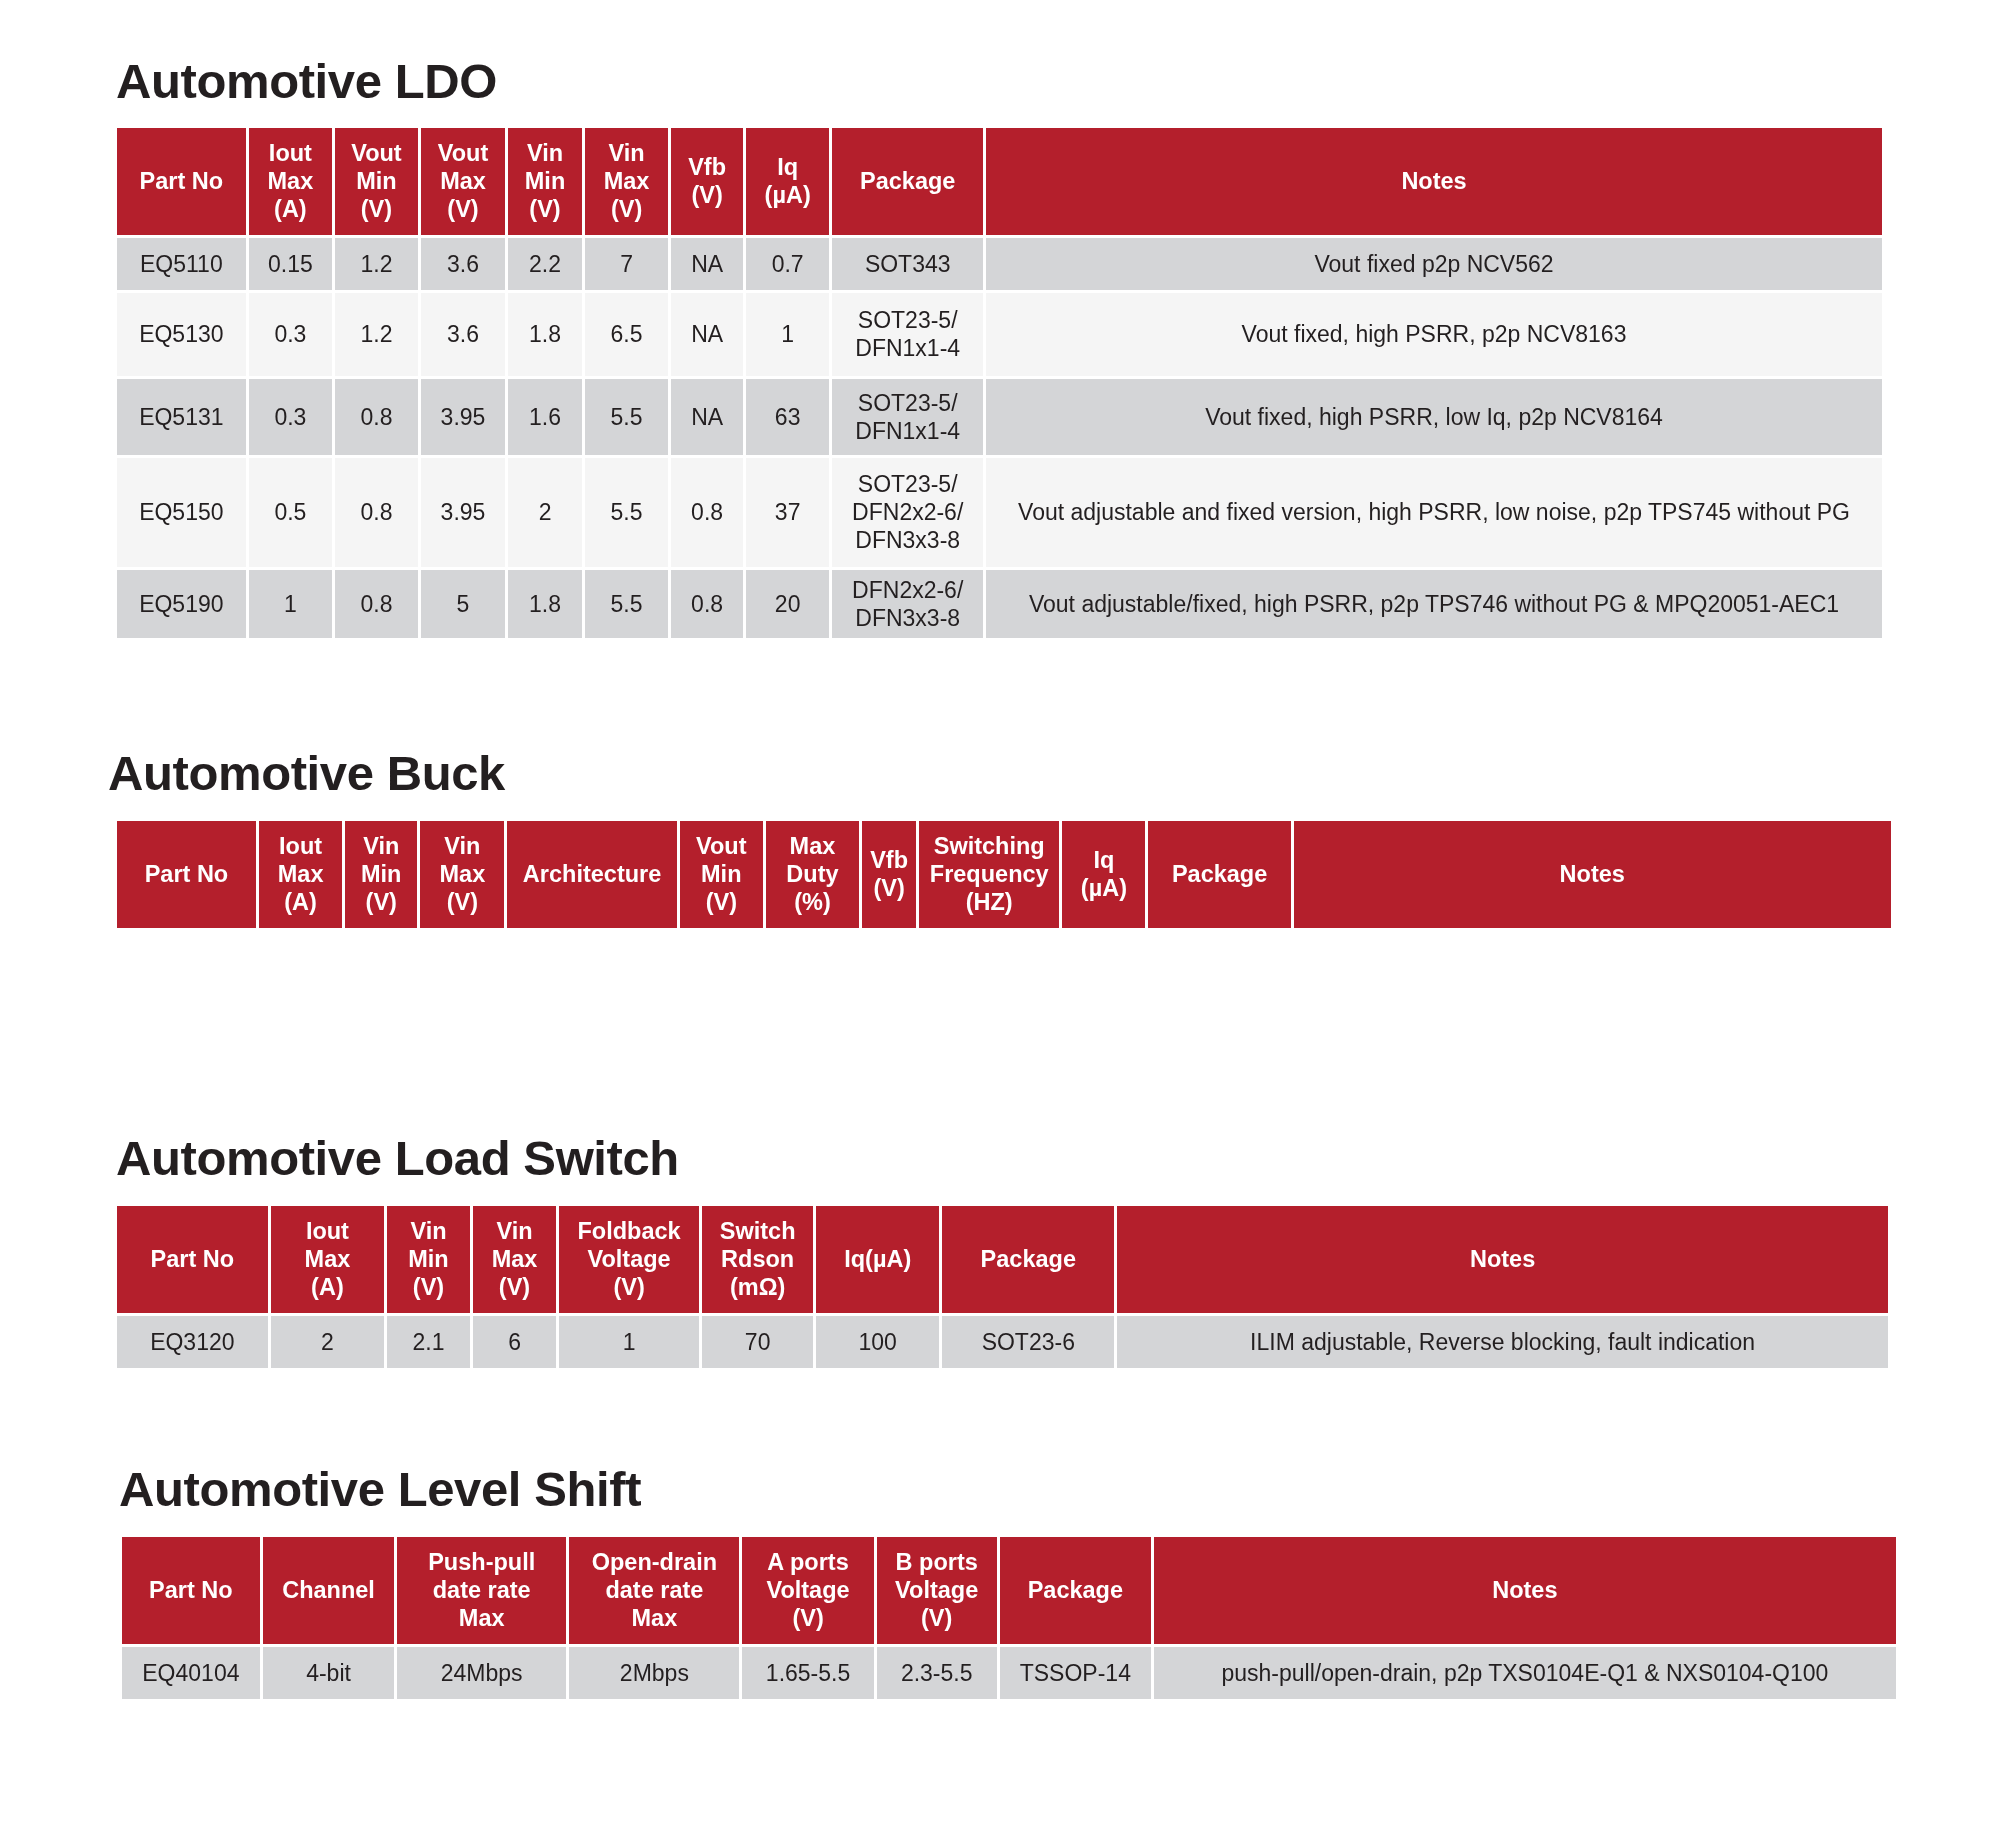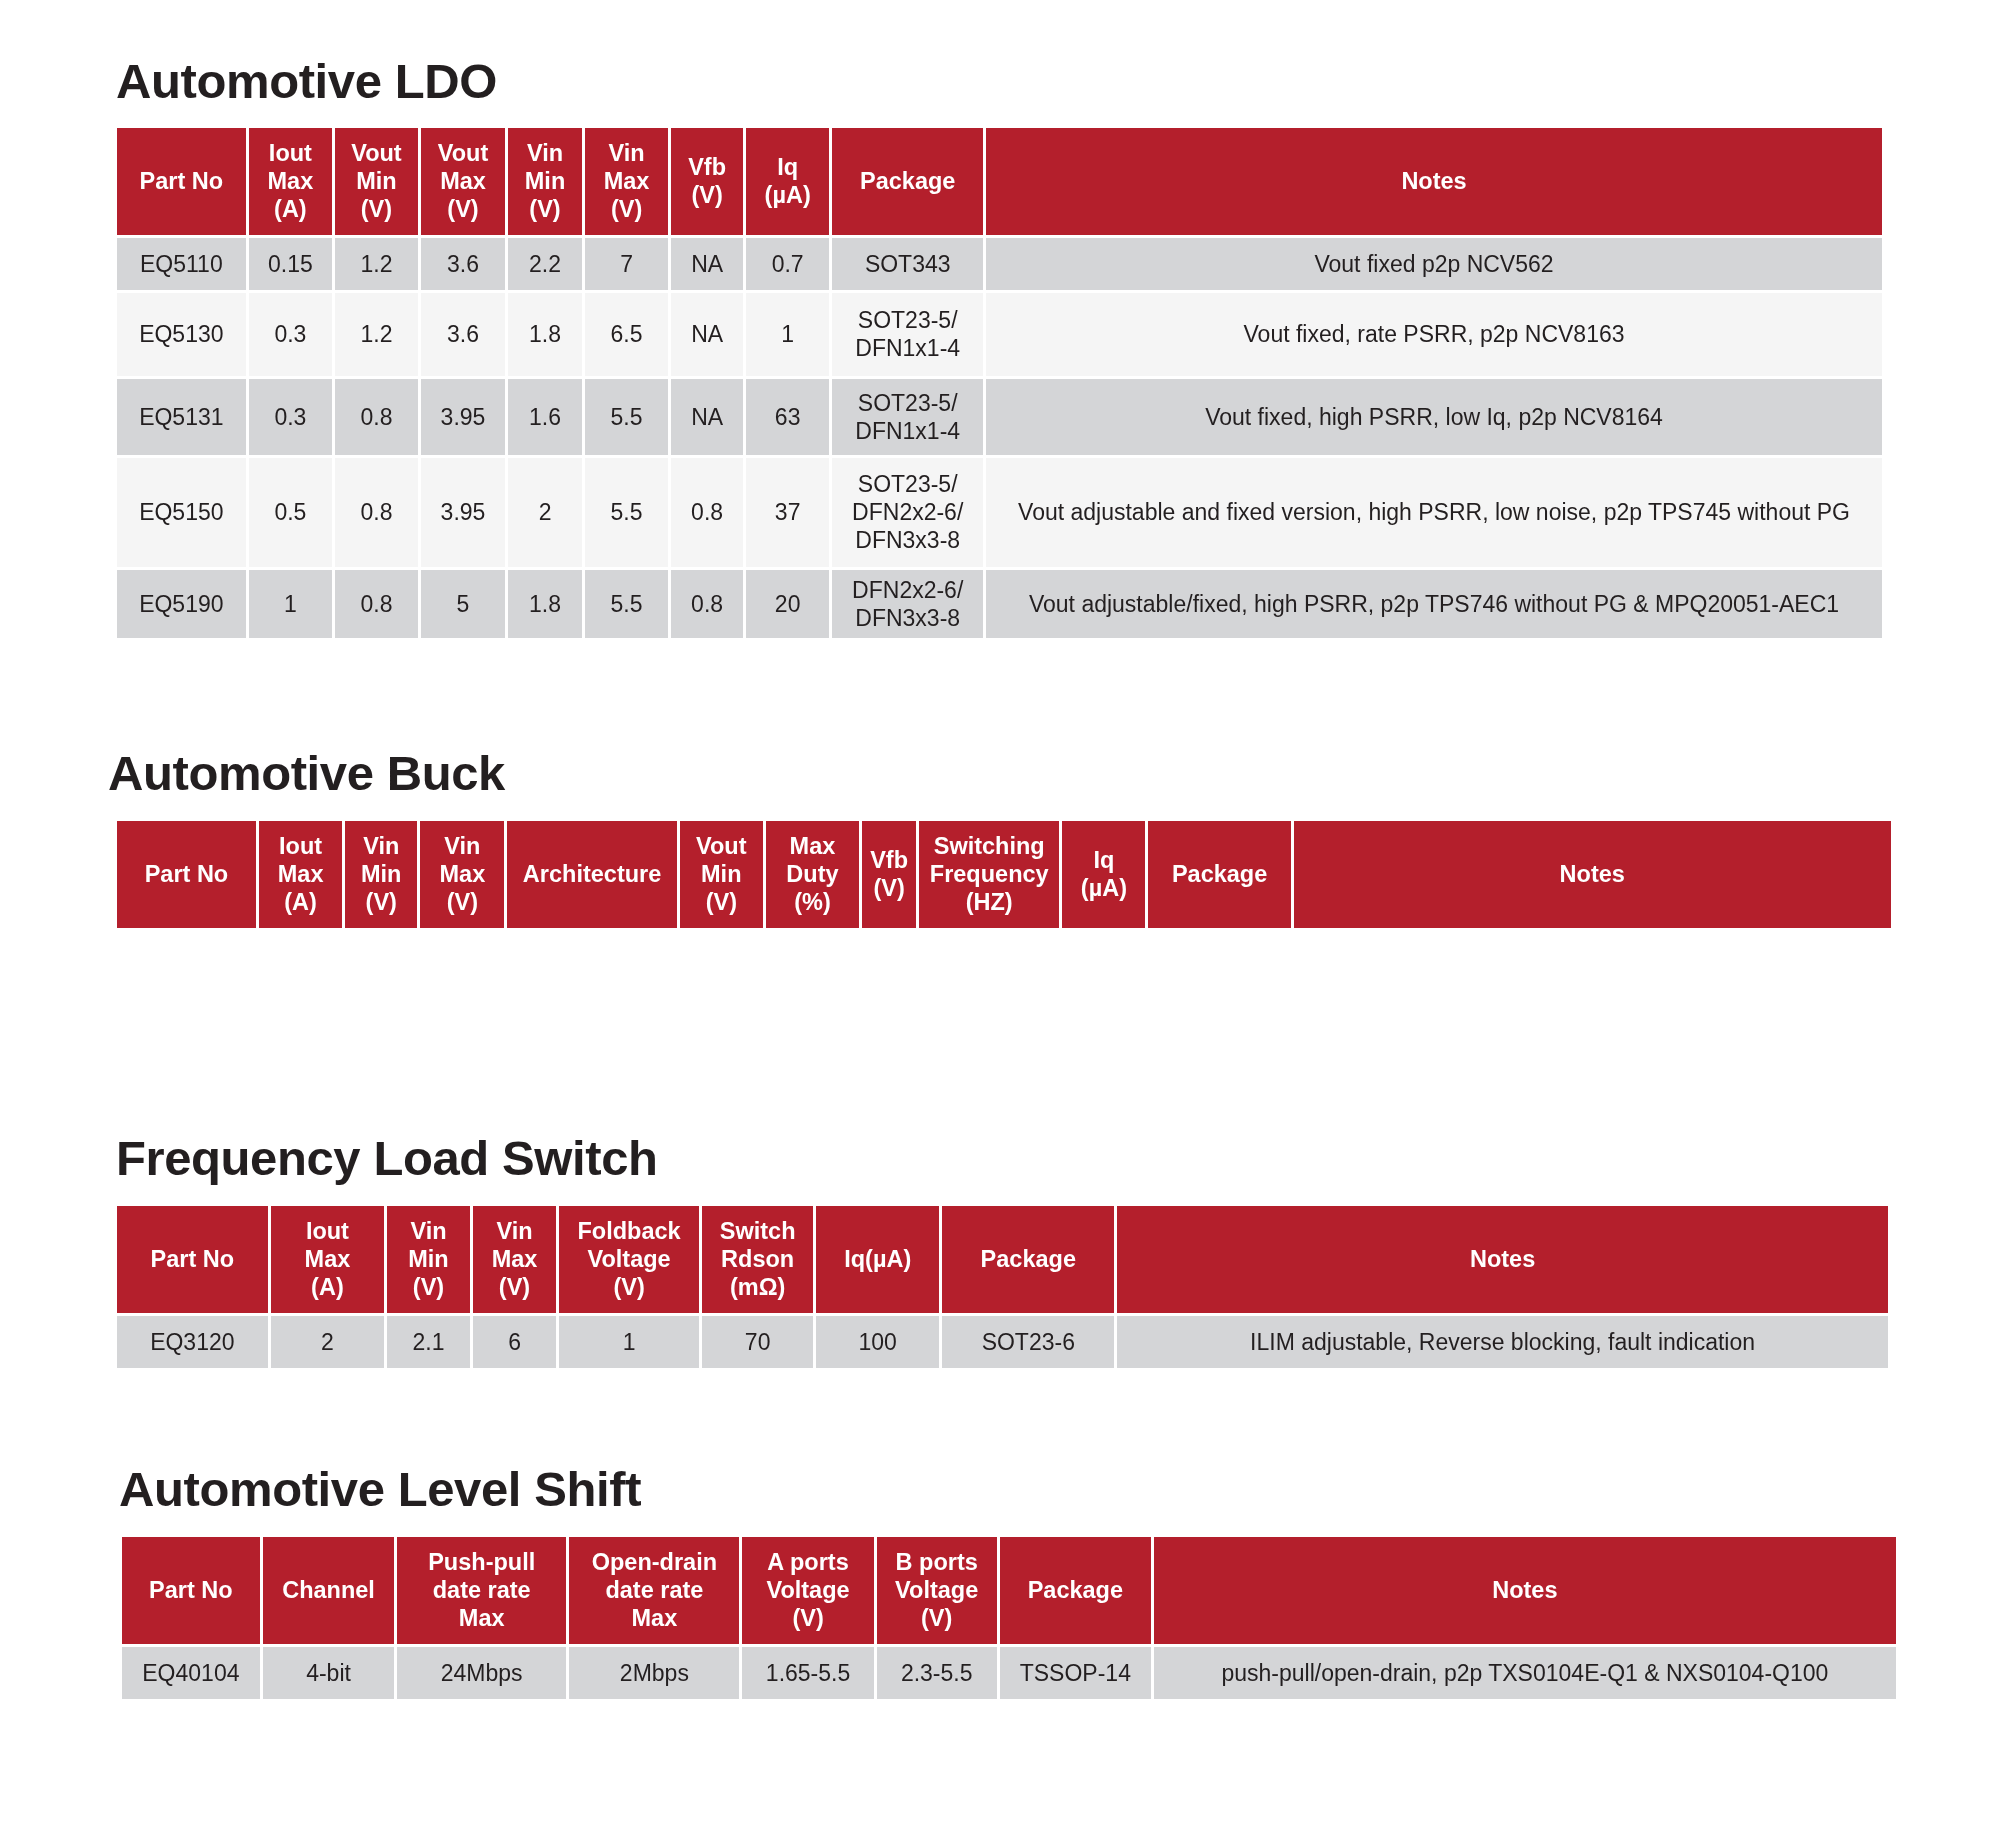--- a/index.html
+++ b/index.html
@@ -86,21 +86,21 @@
         <td class="ml">EQ5130</td>
         <td class="ml">0.3</td>
         <td class="ml">1.2</td>
         <td class="ml">3.6</td>
         <td class="ml">1.8</td>
         <td class="ml">6.5</td>
         <td class="ml">NA</td>
         <td class="ml">1</td>
         <td class="ml">SOT23-5/
 DFN1x1-4</td>
-        <td class="ml">Vout fixed, rate PSRR, p2p NCV8163</td>
+        <td class="ml">Vout fixed, high PSRR, p2p NCV8163</td>
       </tr>
       <tr class="odd" style="height: 76px;">
         <td class="ml">EQ5131</td>
         <td class="ml">0.3</td>
         <td class="ml">0.8</td>
         <td class="ml">3.95</td>
         <td class="ml">1.6</td>
         <td class="ml">5.5</td>
         <td class="ml">NA</td>
         <td class="ml">63</td>
@@ -181,21 +181,21 @@
         <th class="ml">Iq
 (µA)</th>
         <th class="ml">Package</th>
         <th class="ml">Notes</th>
       </tr>
     </thead>
     <tbody>
     </tbody>
   </table>
 
-<h2 id="t-ls-title" class="section-title">Frequency Load Switch</h2>
+<h2 id="t-ls-title" class="section-title">Automotive Load Switch</h2>
 <table id="t-ls" class="spec">
     <colgroup>
       <col style="width: 151px;">
       <col style="width: 113px;">
       <col style="width: 83px;">
       <col style="width: 83px;">
       <col style="width: 140px;">
       <col style="width: 111px;">
       <col style="width: 123px;">
       <col style="width: 172px;">

